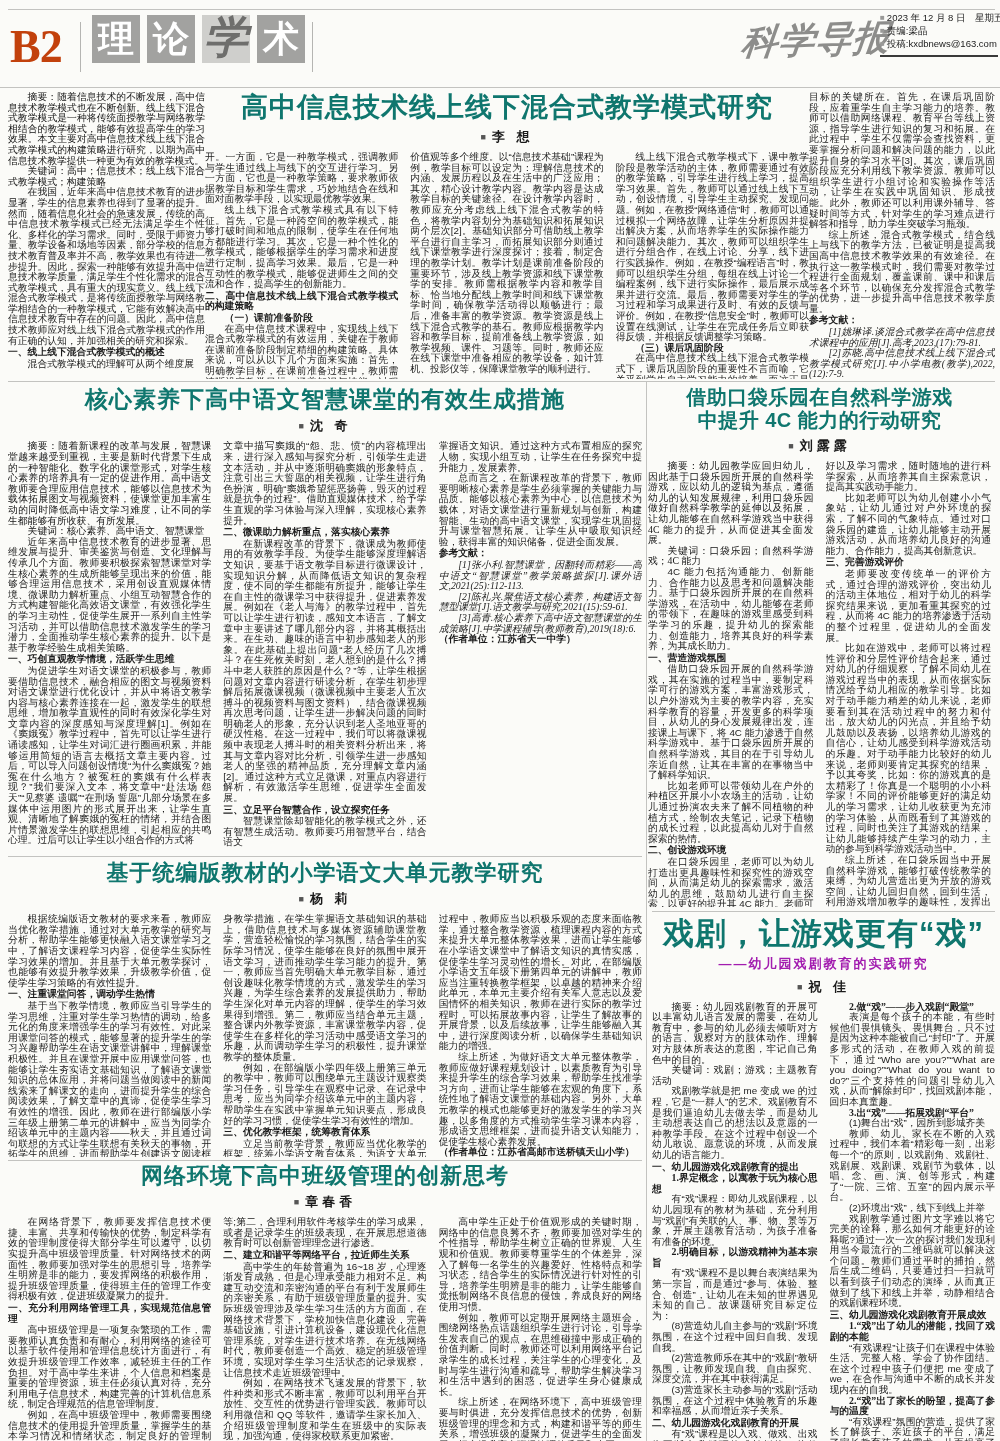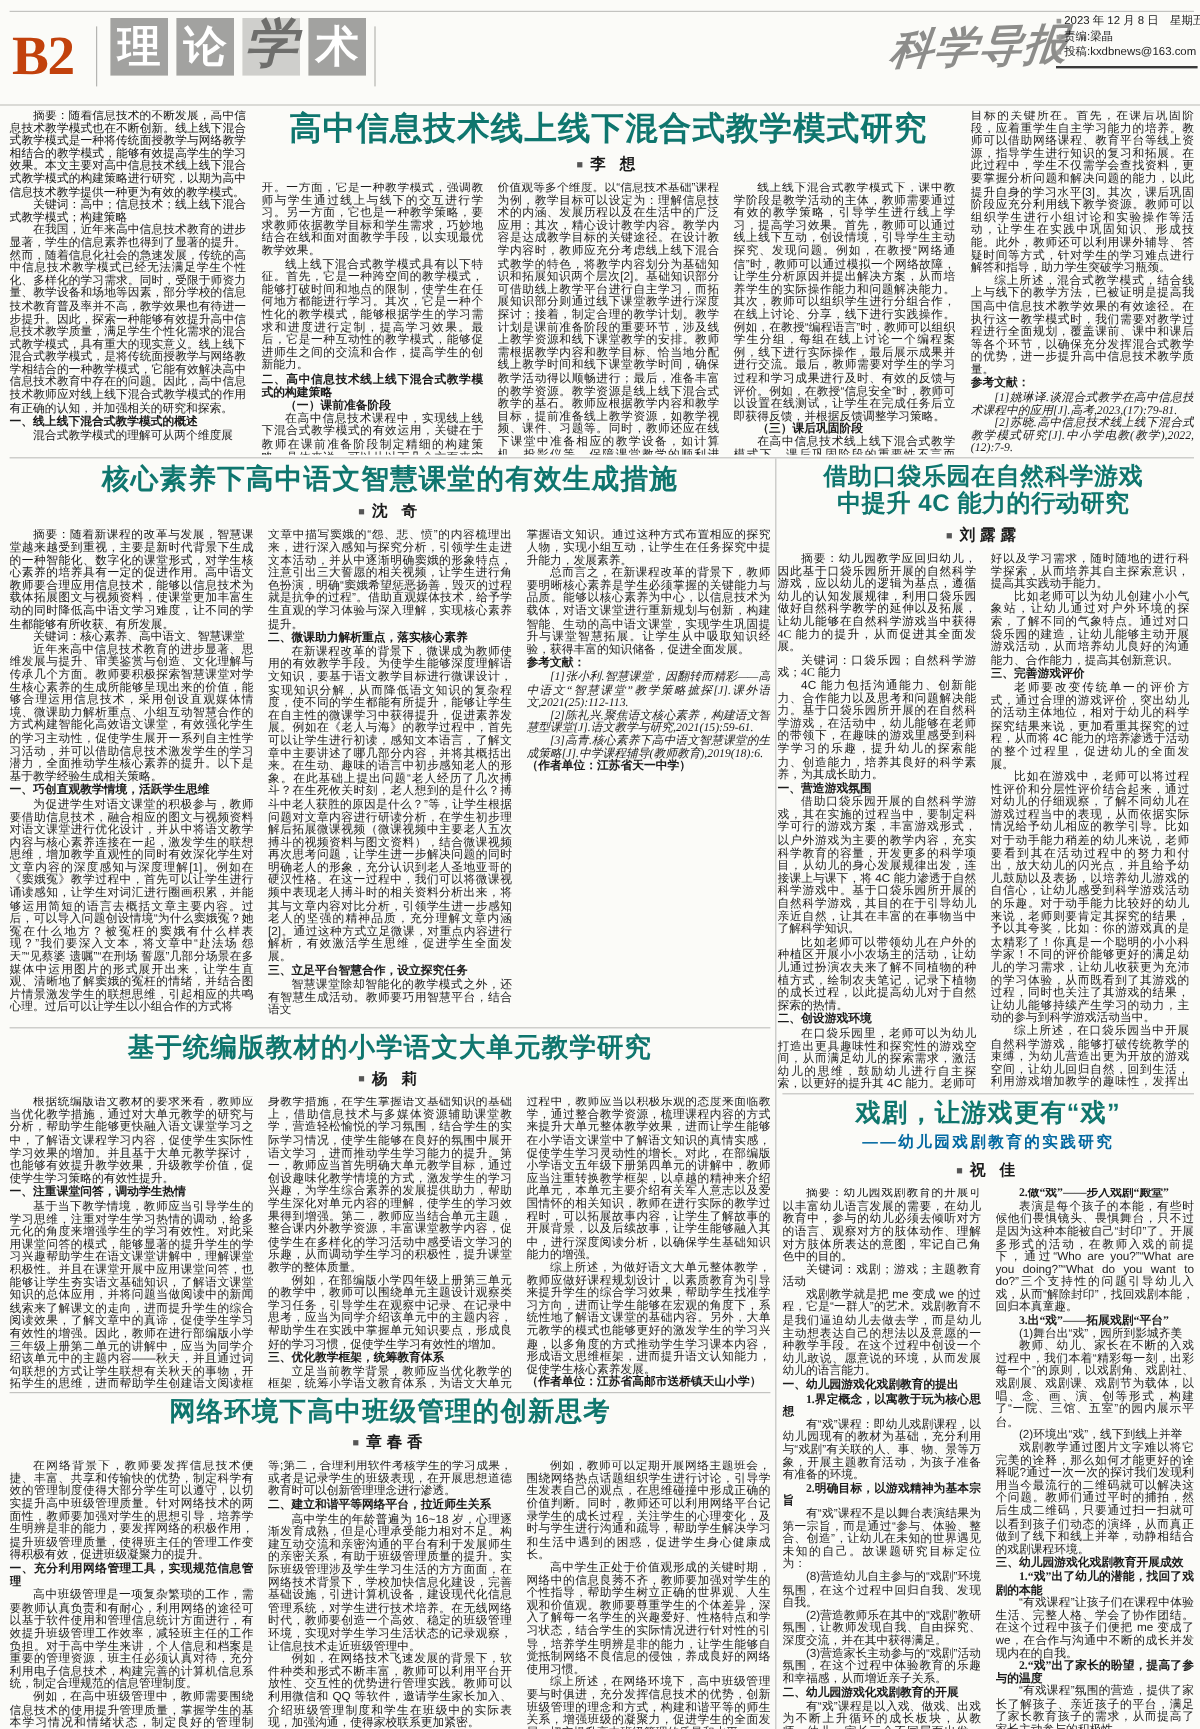--- a/index.html
+++ b/index.html
@@ -22,52 +22,52 @@
   .masthead{position:absolute;left:742px;top:4px;width:150px;height:70px;
             font-family:"DejaVu Serif","Liberation Serif",serif;font-style:italic;font-weight:bold;
             font-size:36px;color:#8d8d8b;letter-spacing:1px;transform:skewX(-8deg) rotate(-2deg);
             white-space:nowrap;line-height:70px;}
   .pubinfo{position:absolute;left:880px;top:11px;width:118px;border-bottom:2px solid #3a3a3a;padding-bottom:5px;}
   .pubinfo .row{display:flex;align-items:center;font-size:9.5px;line-height:13px;color:#222;white-space:nowrap;}
   .pubinfo .sq{font-size:8px;color:#9a9a98;margin-right:2px;}
   
   .art{position:absolute;overflow:hidden;}
   .art-title{text-align:center;font-weight:bold;color:#0f766e;line-height:1.15;letter-spacing:1px;}
-  .art-sub{text-align:center;font-weight:bold;color:#0369a1;}
+  .art-sub{text-align:center;font-weight:bold;color:#a21caf;}
   .byline{display:flex;justify-content:center;align-items:center;gap:6px;margin:5px 0 6px 0;}
   .byline .sq{font-size:9px;color:#555;}
   .byline .nm{font-size:13px;font-weight:bold;letter-spacing:4px;text-align:right;}
   .cols{display:flex;gap:12px;align-items:stretch;}
   .col{flex:1 1 0;overflow:hidden;min-width:0;}
   .col p{margin:0;font-size:9.8px;line-height:10.6px;text-align:justify;text-justify:inter-ideograph;}
   .t-p{text-indent:2em;}
   .t-c{text-indent:0;}
   .t-h{font-weight:bold;text-align:center;text-indent:0;margin:1px 0 !important;}
   .t-h2{font-weight:bold;font-family:"Liberation Serif","DejaVu Serif",serif;text-indent:2em;}
   .t-abs{font-family:"Liberation Serif","DejaVu Serif",serif;text-indent:2em;color:#141414;}
   .t-ref{font-family:"Liberation Serif","DejaVu Serif",serif;font-style:italic;text-indent:2em;}
   .t-unit{font-weight:bold;text-align:right;text-indent:0;}
   
-  #a1{left:8px;top:92px;width:987px;height:287px;display:flex;gap:13px;}
+  #a1{left:8px;top:92px;width:987px;height:287px;display:flex;}
   #a1 .zoneL{width:197px;flex:none;}
   #a1 .zoneR{width:186px;flex:none;}
   #a1 .zoneM{flex:1;min-width:0;}
   #a1 .art-title{font-size:27px;}
   
   #a2{left:8px;top:386px;width:634px;height:466px;}
   #a2 .art-title{font-size:23px;}
   
   #a3{left:648px;top:386px;width:343px;height:521px;}
   #a3 .art-title{font-size:20px;letter-spacing:0.5px;}
   
   #a4{left:8px;top:860px;width:634px;height:297px;}
   #a4 .art-title{font-size:22px;}
   
   #a5{left:652px;top:916px;width:343px;height:525px;}
-  #a5 .art-title{font-size:21px;}
+  #a5 .art-title{font-size:31px;}
   #a5 .art-sub{font-size:13px;letter-spacing:2px;margin-top:3px;}
   
   #a6{left:8px;top:1163px;width:634px;height:278px;}
   #a6 .art-title{font-size:22px;}
 </style>
 </head>
 <body>
 
 <div class="page">
 
@@ -292,20 +292,20 @@
           <p class="t-p">高中班级管理是一项复杂繁琐的工作，需要教师认真负责和有耐心，利用网络的途径可以基于软件使用和管理信息统计方面进行，有效提升班级管理工作效率，减轻班主任的工作负担。对于高中学生来讲，个人信息和档案是重要的管理资源，班主任必须认真对待，充分利用电子信息技术，构建完善的计算机信息系统，制定合理规范的信息管理制度。</p>
           <p class="t-p">例如，在高中班级管理中，教师需要围绕信息技术的使用提升管理质量，掌握学生的基本学习情况和情绪状态，制定良好的管理制度。在高中阶段，班级管理软件主要有 Office、Microsoft Word 等，对于学生群体而言，合理利用管理软件体现在以下几个方面：第一，在开学或者放假阶段，教师可以统一班级学生的一些琐事，比如学费缴费情况、学生名单的更换以及班级课程调整</p>
         </div>
         <div class="col">
           <p class="t-c">等;第二，合理利用软件考核学生的学习成果，或者是记录学生的班级表现，在开展思想道德教育时可以创新管理理念进行渗透。</p>
           <p class="t-h">二、建立和谐平等网络平台，拉近师生关系</p>
           <p class="t-p">高中学生的年龄普遍为 16~18 岁，心理逐渐发育成熟，但是心理承受能力相对不足。构建互动交流和亲密沟通的平台有利于发展师生的亲密关系，有助于班级管理质量的提升。实际班级管理涉及学生学习生活的方方面面，在网络技术背景下，学校加快信息化建设，完善基础设施，引进计算机设备，建设现代化信息管理系统，对学生进行技术培养。在无线网络时代，教师要创造一个高效、稳定的班级管理环境，实现对学生学习生活状态的记录观察，让信息技术走近班级管理中。</p>
           <p class="t-p">例如，在网络技术飞速发展的背景下，软件种类和形式不断丰富，教师可以利用平台开放性、交互性的优势进行管理实践。教师可以利用微信和 QQ 等软件，邀请学生家长加入、介绍班级管理制度和学生在班级中的实际表现，加强沟通，使得家校联系更加紧密。</p>
         </div>
         <div class="col">
+          <p class="t-p">高中学生正处于价值观形成的关键时期，网络中的信息良莠不齐，教师要加强对学生的个性指导，帮助学生树立正确的世界观、人生观和价值观。教师要尊重学生的个体差异，深入了解每一名学生的兴趣爱好、性格特点和学习状态，结合学生的实际情况进行针对性的引导，培养学生明辨是非的能力，让学生能够自觉抵制网络不良信息的侵蚀，养成良好的网络使用习惯。</p>
           <p class="t-p">例如，教师可以定期开展网络主题班会，围绕网络热点话题组织学生进行讨论，引导学生发表自己的观点，在思维碰撞中形成正确的价值判断。同时，教师还可以利用网络平台记录学生的成长过程，关注学生的心理变化，及时与学生进行沟通和疏导，帮助学生解决学习和生活中遇到的困惑，促进学生身心健康成长。</p>
-          <p class="t-p">高中学生正处于价值观形成的关键时期，网络中的信息良莠不齐，教师要加强对学生的个性指导，帮助学生树立正确的世界观、人生观和价值观。教师要尊重学生的个体差异，深入了解每一名学生的兴趣爱好、性格特点和学习状态，结合学生的实际情况进行针对性的引导，培养学生明辨是非的能力，让学生能够自觉抵制网络不良信息的侵蚀，养成良好的网络使用习惯。</p>
           <p class="t-p">综上所述，在网络环境下，高中班级管理要与时俱进，充分发挥信息技术的优势，创新班级管理的理念和方式，构建和谐平等的师生关系，增强班级的凝聚力，促进学生的全面发展，切实提升高中班级管理的质量和水平。</p>
         </div>
       </div>
   </section>
 
 </div>
 
 </body></html>

